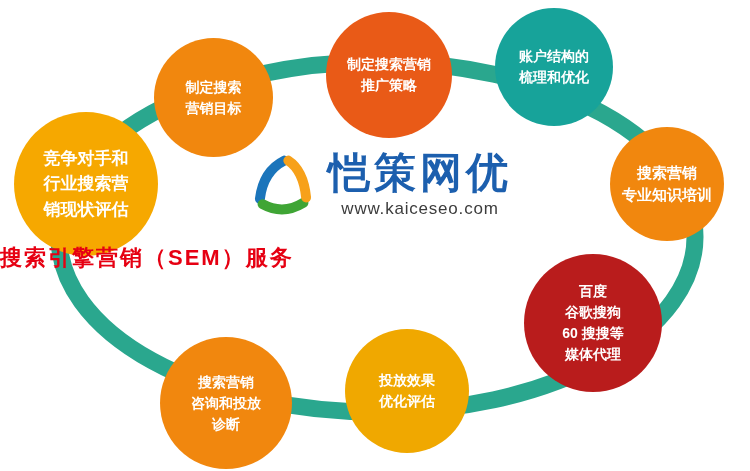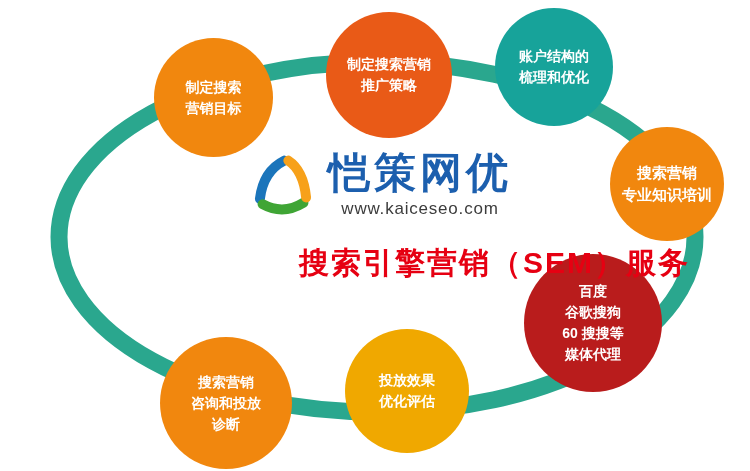--- a/index.html
+++ b/index.html
@@ -66,36 +66,41 @@
     font-size: 17px;
     color: #3c3c3c;
     letter-spacing: 0.8px;
     margin-top: 3px;
   }
 
   .title {
     position: absolute;
     left: 0; top: 243px;
     width: 690px;
-    text-align: right;
-    font-size: 30px;
+    text-align: left;
+    font-size: 22px;
     font-weight: bold;
     letter-spacing: 2px;
     z-index: 3;
   }
 </style>
 </head>
 <body>
 
 <div class="stage">
 
   <svg class="ring" width="750" height="471" viewBox="0 0 750 471" aria-hidden="true">
     <ellipse cx="377" cy="237" rx="318" ry="175" fill="none" stroke="#2aa78e" stroke-width="17"></ellipse>
   </svg>
 
+  <div class="bubble b0" style="background-color: rgb(246, 168, 0);">
+    <span class="line">竞争对手和</span>
+    <span class="line">行业搜索营</span>
+    <span class="line">销现状评估</span>
+  </div>
 
   <div class="bubble b1" style="background-color: rgb(241, 135, 14);">
     <span class="line">制定搜索</span>
     <span class="line">营销目标</span>
   </div>
 
   <div class="bubble b2" style="background-color: rgb(233, 90, 23);">
     <span class="line">制定搜索营销</span>
     <span class="line">推广策略</span>
   </div>

